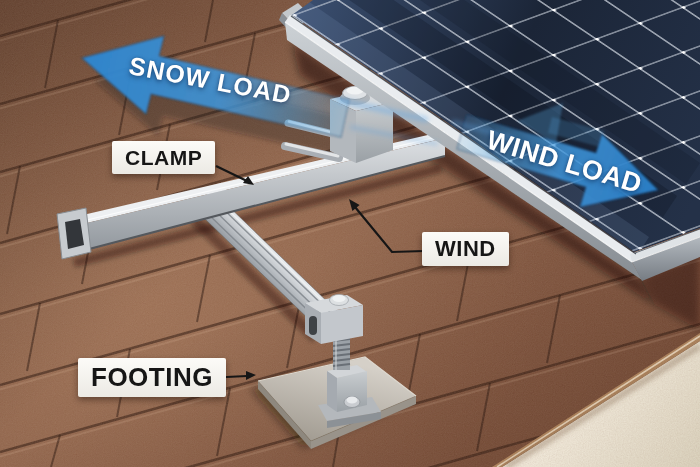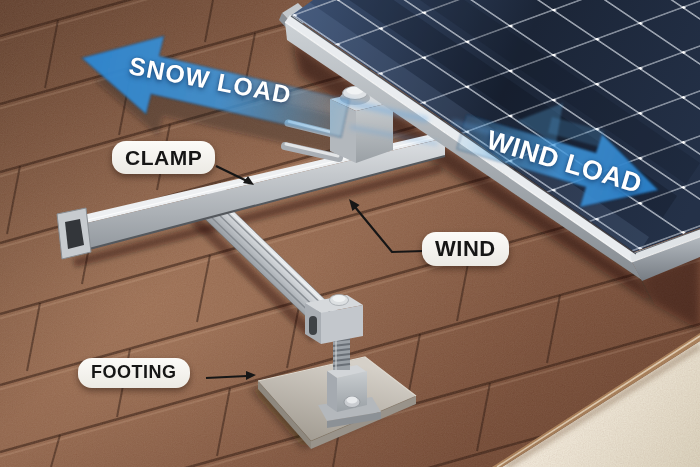--- a/index.html
+++ b/index.html
@@ -4,28 +4,28 @@
 <style>
   html,body{margin:0;padding:0;background:#222;}
   .scene{
     position:relative;width:700px;height:467px;overflow:hidden;
     font-family:"Liberation Sans",sans-serif;background:#855c44;
   }
   .scene svg{position:absolute;left:0;top:0;}
   .callout{
     position:absolute;z-index:20;
     background:linear-gradient(180deg,#fcfbf8,#eceae4);
-    border-radius:14px;padding:5px 13px;
+    border-radius:2px;padding:5px 13px;
     font-weight:700;font-size:21px;color:#161616;letter-spacing:.5px;line-height:1.1;
     box-shadow:0 3px 6px rgba(30,15,8,.45);
     white-space:nowrap;
   }
   #callout-clamp{left:112px;top:141px;}
   #callout-rails{left:422px;top:232px;font-size:22px;}
-  #callout-footing{left:78px;top:358px;font-size:18px;}
+  #callout-footing{left:78px;top:358px;font-size:26px;}
   .loadtext{
     position:absolute;z-index:15;color:#ffffff;font-weight:700;white-space:nowrap;
     text-shadow:0 2px 5px rgba(15,40,80,.6), 0 0 2px rgba(20,60,110,.5);
     transform-origin:center;
   }
   #snow-load-text{left:128px;top:66px;font-size:25px;letter-spacing:1px;transform:rotate(10.5deg);}
   #wind-load-text{left:484px;top:147px;font-size:27px;letter-spacing:.5px;transform:rotate(16.5deg);}
 </style>
 </head>
 <body>

